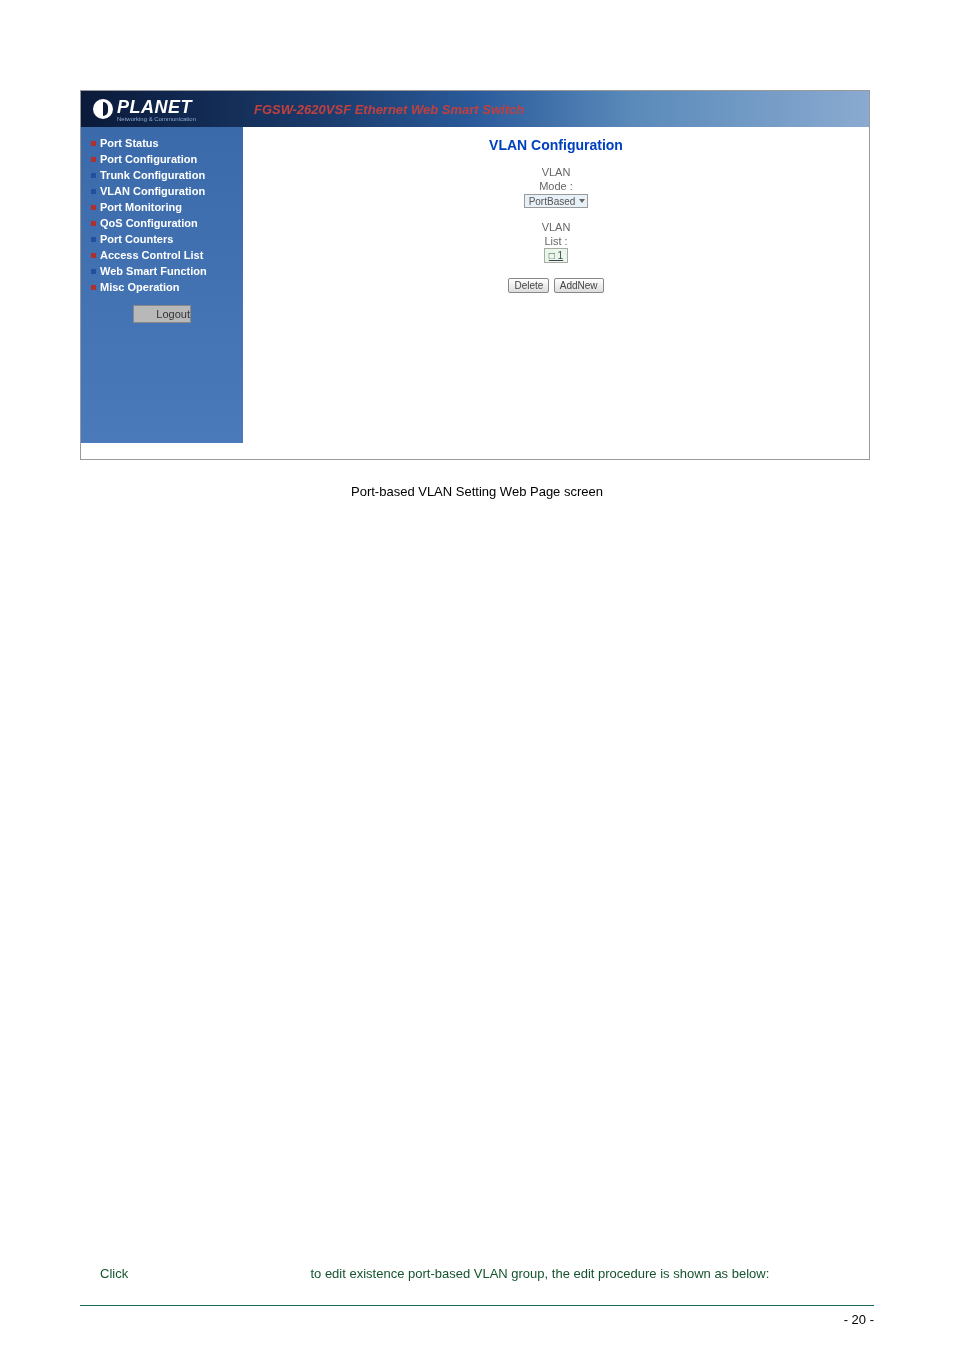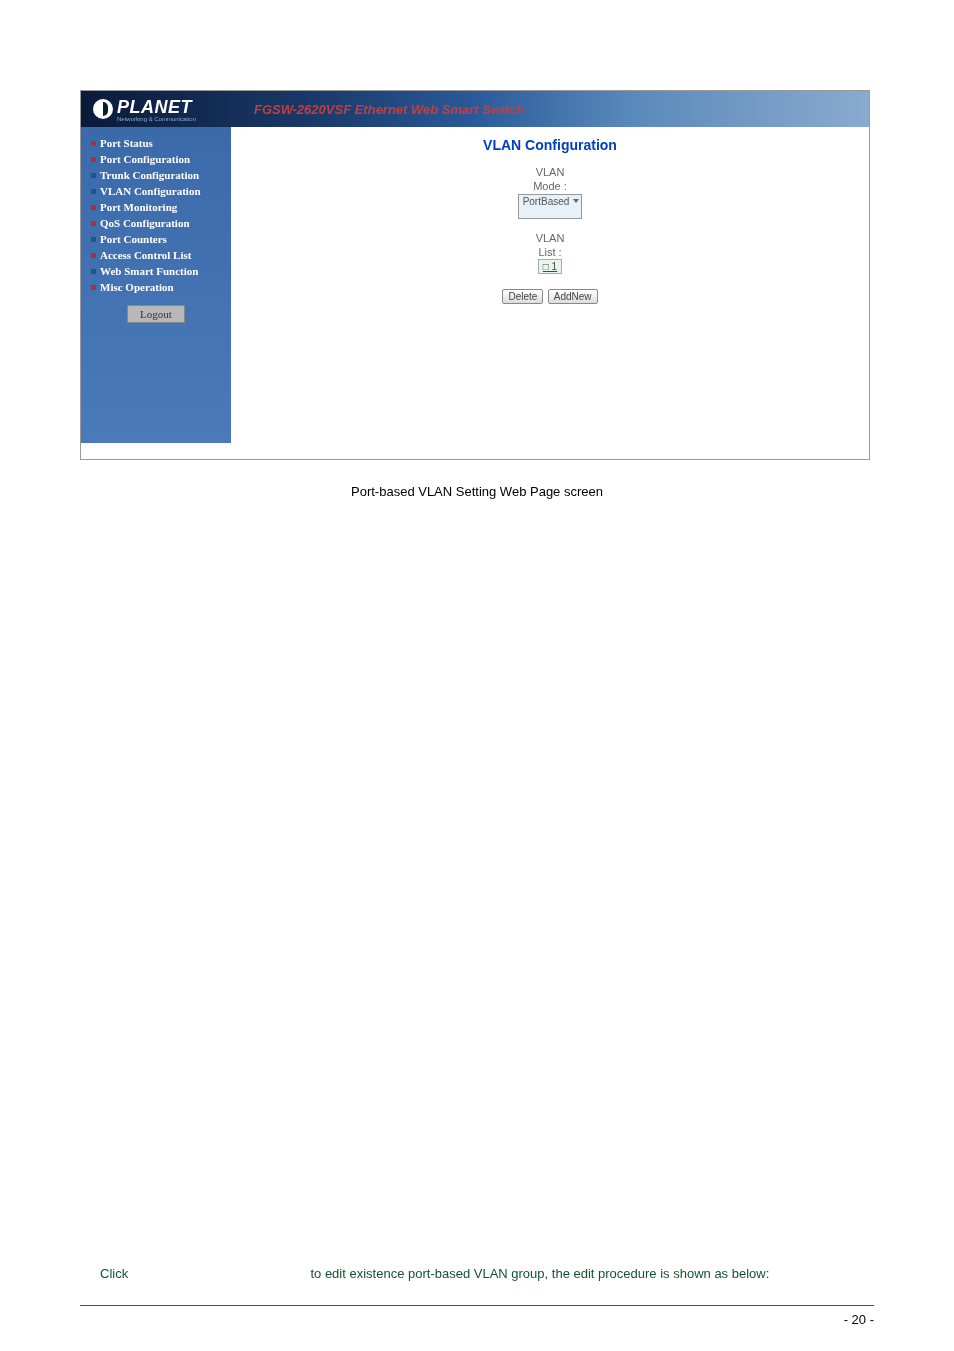--- a/index.html
+++ b/index.html
@@ -71,24 +71,23 @@
       font-size: 13px;
       font-style: italic;
       font-weight: bold;
       margin-left: 58px;
     }
     .body-area {
       display: flex;
       height: calc(100% - 52px);
     }
     .sidebar {
-      width: 150px;
+      width: 162px;
       background: linear-gradient(to bottom, #3a6aaa 0%, #4a7aba 100%);
       padding: 8px 10px;
-      font-family: Liberation Serif, serif;
     }
     .sidebar-item {
       color: #fff;
       font-size: 11px;
       font-weight: bold;
       padding: 2px 0;
       display: flex;
       align-items: center;
       gap: 4px;
     }
@@ -101,21 +100,21 @@
     .bullet-blue { background: #2050a0; }
     .logout-btn {
       display: block;
       margin: 10px auto 0 auto;
       width: 58px;
       padding: 2px 0;
       background: #b8b8b8;
       border: 1px solid #888;
       color: #333;
       font-size: 11px;
-      text-align: center;
+      text-align: right;
       cursor: pointer;
     }
     .main-content {
       flex: 1;
       background: #fff;
       padding: 10px;
       text-align: center;
     }
     .vlan-title {
       color: #0040c0;
@@ -130,21 +129,21 @@
       margin-bottom: 12px;
     }
     .mode-select {
       display: inline-block;
       border: 1px solid #999;
       background: #e8f0f8;
       font-size: 10px;
       padding: 0 12px 0 4px;
       color: #555;
       position: relative;
-      height: 25px;
+      height: 14px;
       line-height: 14px;
     }
     .mode-select::after {
       content: '';
       position: absolute;
       right: 2px;
       top: 4px;
       border-left: 3px solid transparent;
       border-right: 3px solid transparent;
       border-top: 4px solid #666;

